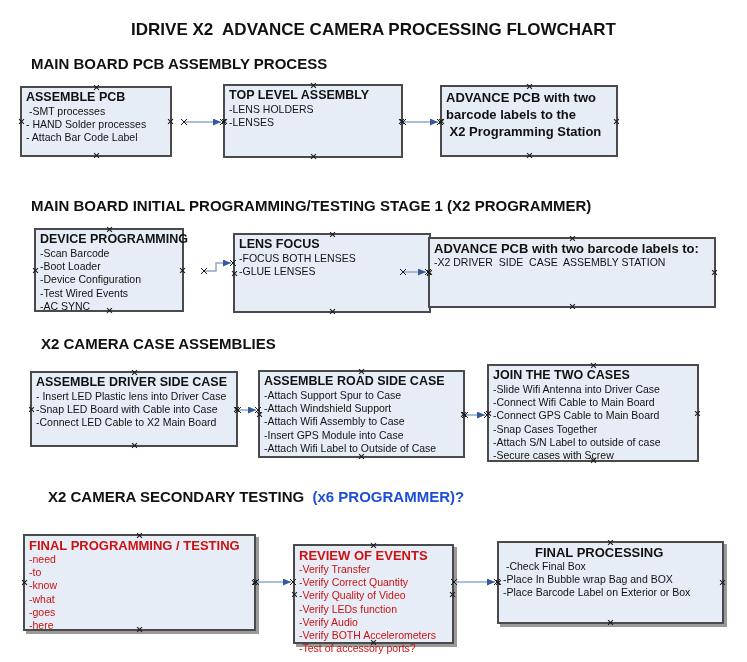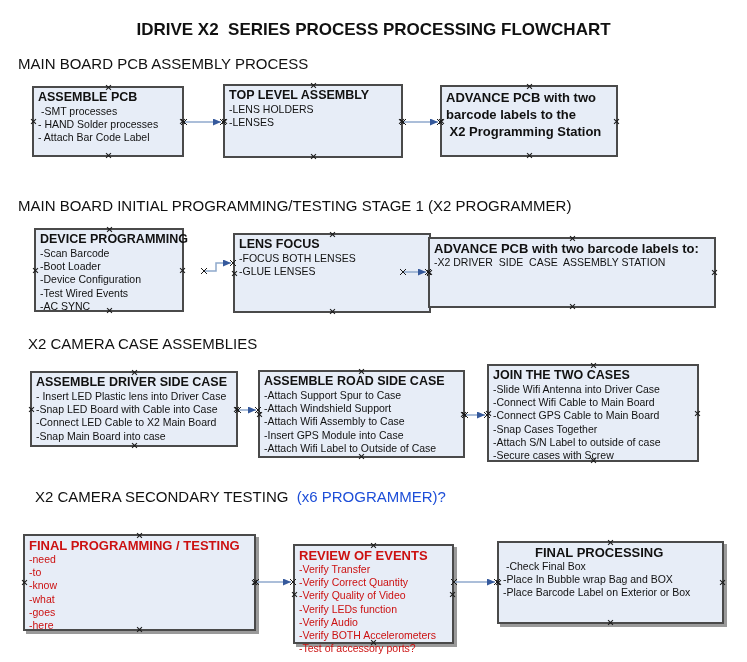--- a/index.html
+++ b/index.html
@@ -6,21 +6,21 @@
   .canvas{
     position:relative;width:747px;height:662px;background:#ffffff;
     font-family:"Liberation Sans","DejaVu Sans",sans-serif;color:#111;
     overflow:hidden;
   }
   .page-title{
     position:absolute;top:20px;left:0;right:0;text-align:center;
     font-size:17px;font-weight:bold;white-space:pre;color:#111;
   }
   .section-heading{
-    position:absolute;font-size:15px;font-weight:normal;color:#111;white-space:pre;
+    position:absolute;font-size:15px;font-weight:bold;color:#111;white-space:pre;margin-left:13px;
   }
   .section-heading .red-part{color:#1d4ed8;}
   .box{
     position:absolute;box-sizing:border-box;background:#e7edf7;
     border:2px solid #4a4a4a;padding:2px 4px;
   }
   .box.shadowed{box-shadow:3px 3px 0 #9a9a9a;}
   .box-title{font-size:12.5px;font-weight:bold;line-height:15px;white-space:pre;}
   .box-line{font-size:10.5px;line-height:13.2px;white-space:pre;}
   .bold-line{font-size:13px;font-weight:bold;line-height:17px;white-space:pre;}
@@ -34,28 +34,28 @@
   .hx.b{bottom:-4px;left:calc(50% - 3.5px);}
   .hx.l{left:-4px;top:calc(50% - 3.5px);}
   .hx.r{right:-4px;top:calc(50% - 3.5px);}
   .arrows{position:absolute;left:0;top:0;pointer-events:none;}
 </style>
 </head>
 <body>
 
 <div class="canvas">
 
-  <div class="page-title">IDRIVE X2  SERIES PROCESS PROCESSING FLOWCHART</div>
+  <div class="page-title">IDRIVE X2  ADVANCE CAMERA PROCESSING FLOWCHART</div>
 
   <div class="section-heading" style="left:18px;top:55px;">MAIN BOARD PCB ASSEMBLY PROCESS</div>
   <div class="section-heading" style="left:18px;top:197px;">MAIN BOARD INITIAL PROGRAMMING/TESTING STAGE 1 (X2 PROGRAMMER)</div>
   <div class="section-heading" style="left:28px;top:335px;">X2 CAMERA CASE ASSEMBLIES</div>
   <div class="section-heading" style="left:35px;top:488px;"><span>X2 CAMERA SECONDARY TESTING </span><span class="red-part"> (x6 PROGRAMMER)?</span></div>
 
-  <div class="box" style="left:32px;top:86px;width:152px;height:71px;">
+  <div class="box" style="left:20px;top:86px;width:152px;height:71px;">
     <span class="hx t"></span>
       <span class="hx b"></span>
       <span class="hx l"></span>
       <span class="hx r"></span>
     <div class="box-title">ASSEMBLE PCB</div>
     <div class="box-line"> -SMT processes</div>
     <div class="box-line">- HAND Solder processes</div>
     <div class="box-line">- Attach Bar Code Label</div>
   </div>
 
@@ -113,21 +113,20 @@
 
   <div class="box" style="left:30px;top:371px;width:208px;height:76px;">
     <span class="hx t"></span>
       <span class="hx b"></span>
       <span class="hx l"></span>
       <span class="hx r"></span>
     <div class="box-title">ASSEMBLE DRIVER SIDE CASE</div>
     <div class="box-line">- Insert LED Plastic lens into Driver Case</div>
     <div class="box-line">-Snap LED Board with Cable into Case</div>
     <div class="box-line">-Connect LED Cable to X2 Main Board</div>
-    <div class="box-line">-Snap Main Board into case</div>
   </div>
 
   <div class="box" style="left:258px;top:370px;width:207px;height:88px;">
     <span class="hx t"></span>
       <span class="hx b"></span>
       <span class="hx l"></span>
       <span class="hx r"></span>
     <div class="box-title">ASSEMBLE ROAD SIDE CASE</div>
     <div class="box-line">-Attach Support Spur to Case</div>
     <div class="box-line">-Attach Windshield Support</div>

